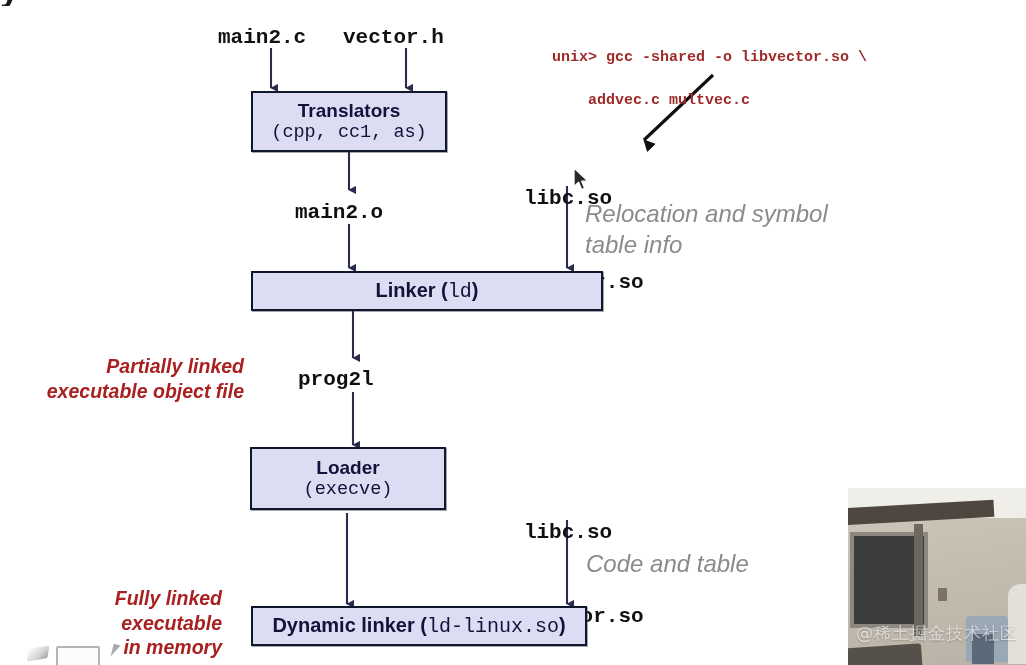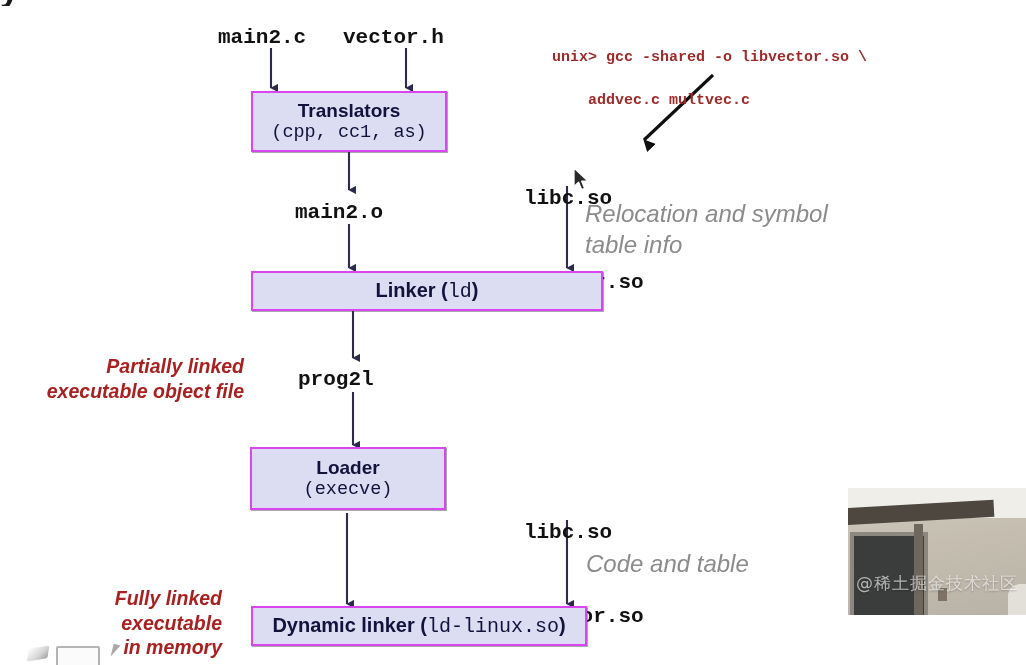--- a/index.html
+++ b/index.html
@@ -50,21 +50,21 @@
     color: #9e2a2a;
     white-space: pre;
     line-height: 1.42;
   }
   .cmd .l2 { display: block; padding-left: 72px; }
 
   
   .pbox {
     position: absolute;
     background: #dcdcf3;
-    border: 2px solid #d946ef;
+    border: 2px solid #0f172a;
     box-shadow: 1px 1px 0 rgba(60,60,80,0.45);
     display: flex;
     flex-direction: column;
     align-items: center;
     justify-content: center;
     color: #12123a;
     font-family: "Liberation Sans", sans-serif;
     font-weight: bold;
     text-align: center;
     box-sizing: border-box;
@@ -298,21 +298,21 @@
   <div class="pbox" style="left:251px; top:606px; width:336px; height:40px; font-size:20px;">
     <span class="line"><span>Dynamic linker (</span><span class="mn">ld-linux.so</span><span>)</span></span>
   </div>
 
   <div class="toolbar-remnant">
     <div class="tb-pen"></div>
     <div class="tb-rect"></div>
     <div class="tb-cursor"></div>
   </div>
 
-  <div class="webcam" style="left:848px; top:488px; width:178px; height:127px;">
+  <div class="webcam" style="left:848px; top:488px; width:178px; height:177px;">
     <div class="wc-wall"></div>
     <div class="wc-ceiling"></div>
     <div class="wc-beam"></div>
     <div class="wc-board"></div>
     <div class="wc-frame"></div>
     <div class="wc-socket"></div>
     <div class="wc-chair"></div>
     <div class="wc-chair2"></div>
     <div class="wc-person"></div>
     <div class="wc-desk"></div>

